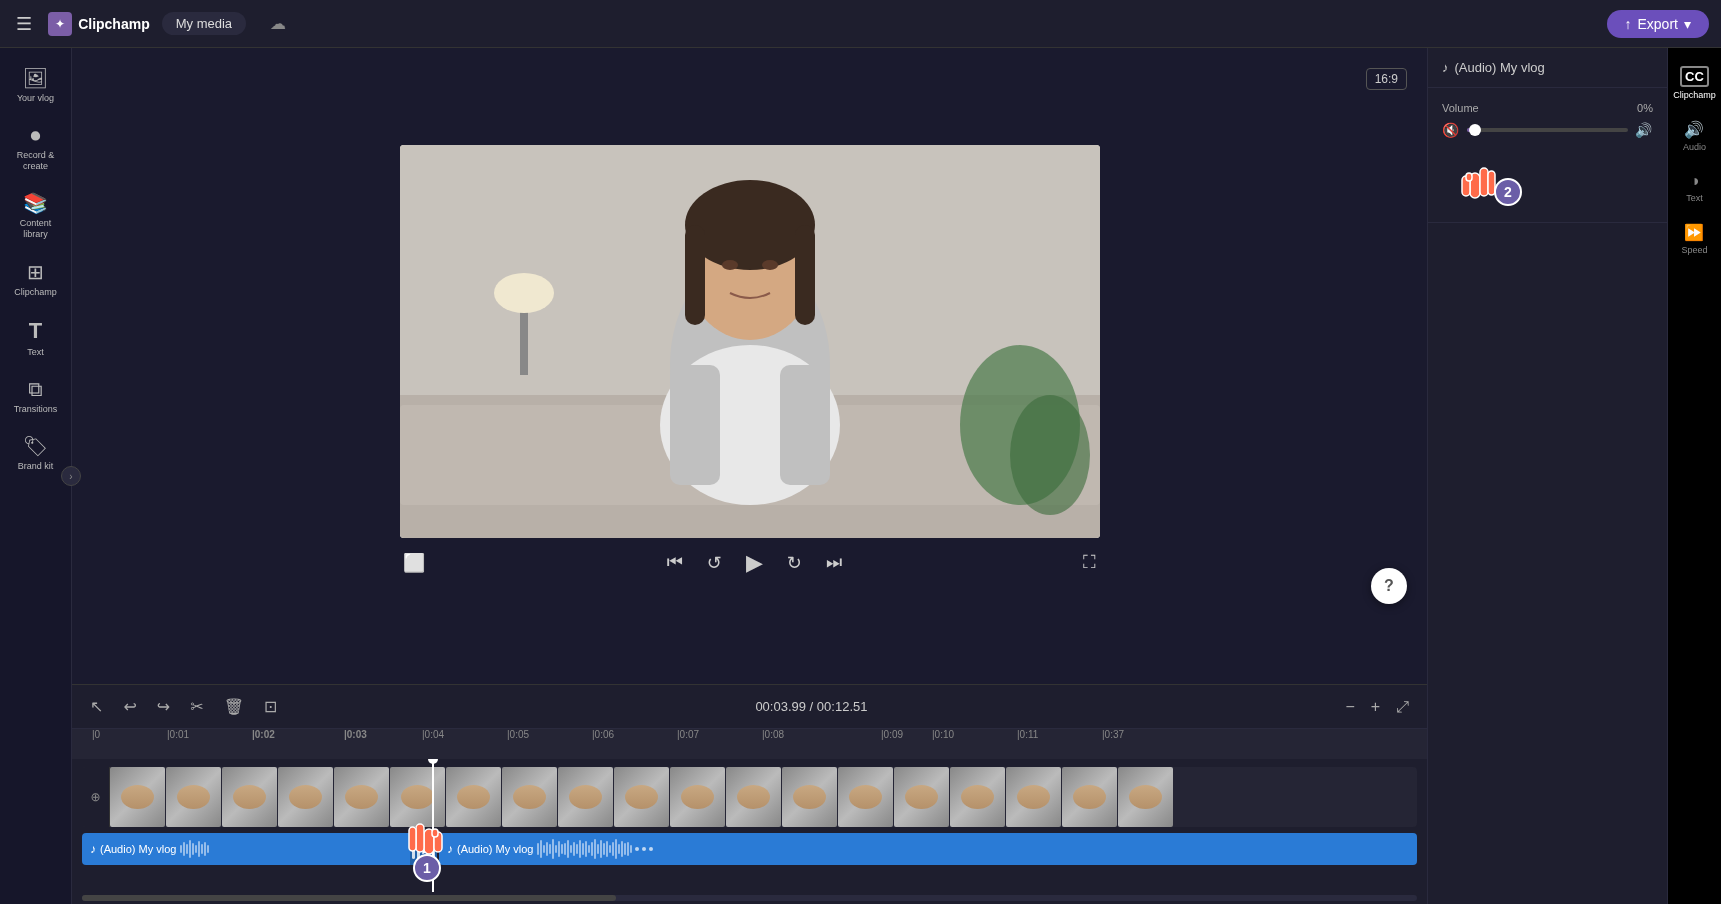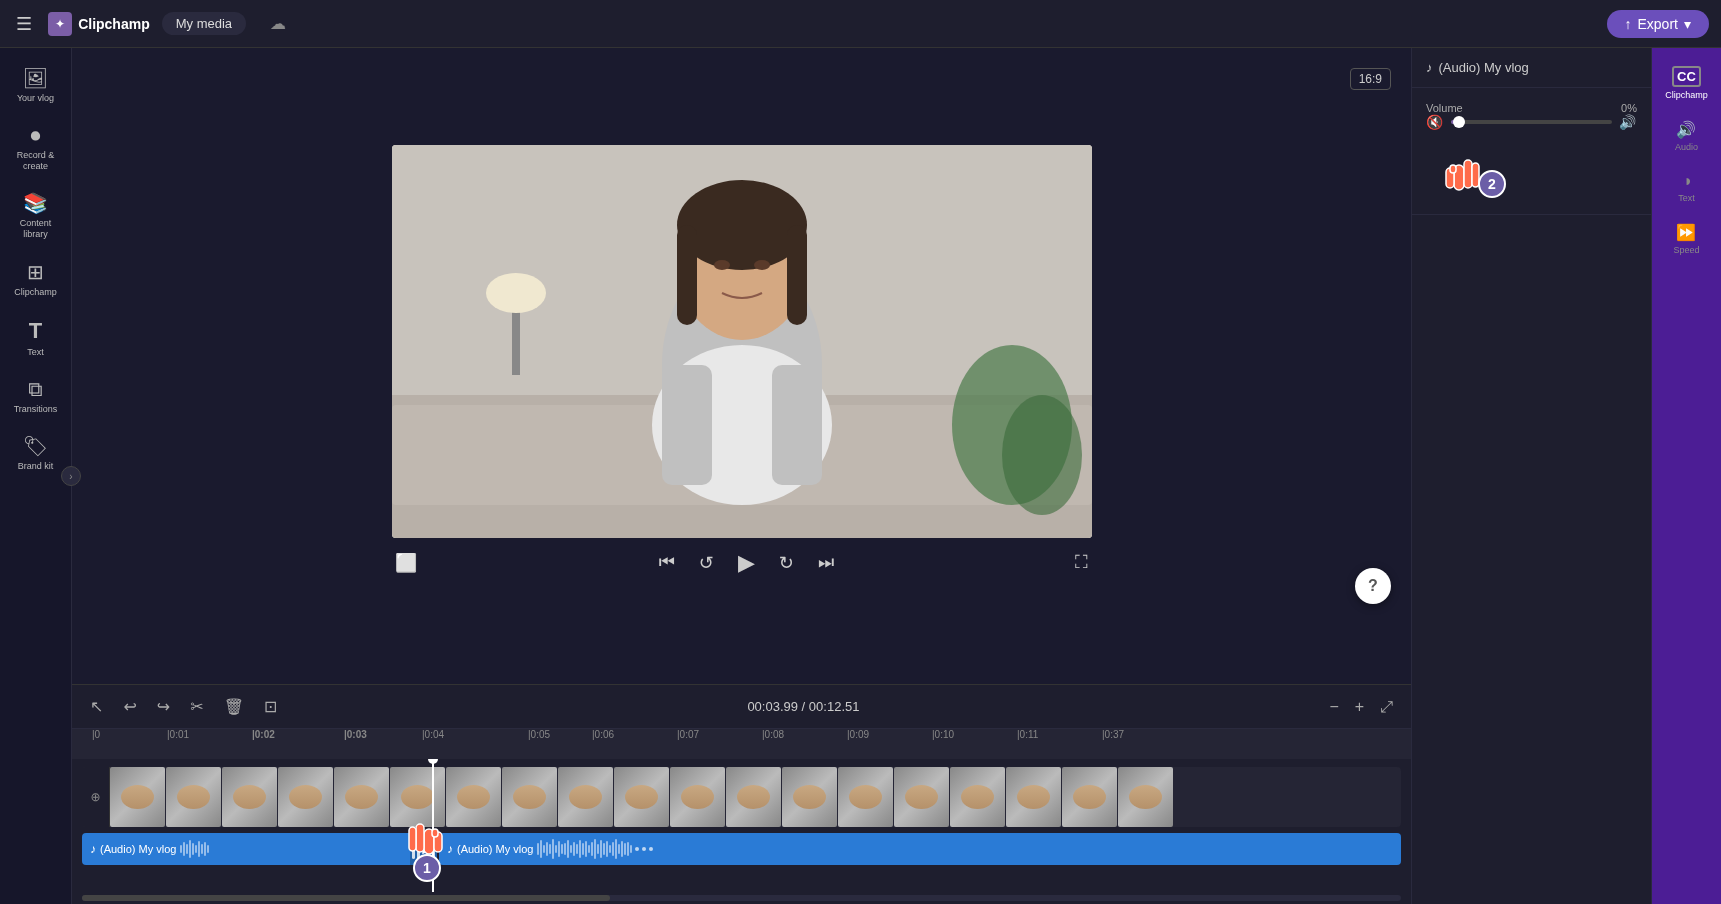--- a/index.html
+++ b/index.html
@@ -315,21 +315,21 @@
       align-items: center;
       gap: 6px;
     }
     .panel-section {
       padding: 14px;
       border-bottom: 1px solid #2a2a3e;
     }
     .panel-label {
       font-size: 11px;
       color: #aaa;
-      margin-bottom: 0;
+      margin-bottom: 8px;
       display: flex;
       justify-content: space-between;
       align-items: center;
       text-align: center;
     }
     .volume-row {
       display: flex;
       align-items: center;
       gap: 8px;
     }
@@ -353,22 +353,22 @@
       background: #fff;
       border-radius: 50%;
       position: absolute;
       top: -4px;
       transform: translateX(-50%);
       cursor: pointer;
     }
 
     
     .right-icon-tabs {
-      width: 70px;
-      background: #4c1d95;
+      width: 54px;
+      background: #000000;
       border-left: 1px solid #2a2a3e;
       display: flex;
       flex-direction: column;
       align-items: center;
       padding: 10px 0;
       gap: 4px;
       flex-shrink: 0;
     }
     .right-tab {
       display: flex;
@@ -581,25 +581,25 @@
         </div>
       </div>
 
       <div class="timeline-ruler">
         <div class="ruler-marks" style="position:relative; width:100%; height:100%;">
           <span style="position:absolute; left:10px;">|0</span>
           <span style="position:absolute; left:85px;">|0:01</span>
           <span style="position:absolute; left:170px;font-weight:bold;">|0:02</span>
           <span style="position:absolute; left:262px;font-weight:bold;">|0:03</span>
           <span style="position:absolute; left:340px;">|0:04</span>
-          <span style="position:absolute; left:446px;text-align:right;">|0:05</span>
+          <span style="position:absolute; left:425px;text-align:right;">|0:05</span>
           <span style="position:absolute; left:510px;">|0:06</span>
           <span style="position:absolute; left:595px;">|0:07</span>
           <span style="position:absolute; left:680px;">|0:08</span>
-          <span style="position:absolute; left:765px;">|0:09</span>
+          <span style="position:absolute; left:799px;">|0:09</span>
           <span style="position:absolute; left:850px;">|0:10</span>
           <span style="position:absolute; left:935px;">|0:11</span>
           <span style="position:absolute; left:1020px;">|0:37</span>
         </div>
       </div>
 
       <div class="timeline-tracks" style="position:relative;">
 
         <div class="playhead" style="left: 360px; top: 0; bottom: 0; position: absolute; z-index: 15;">
           <div class="playhead-handle"></div>

